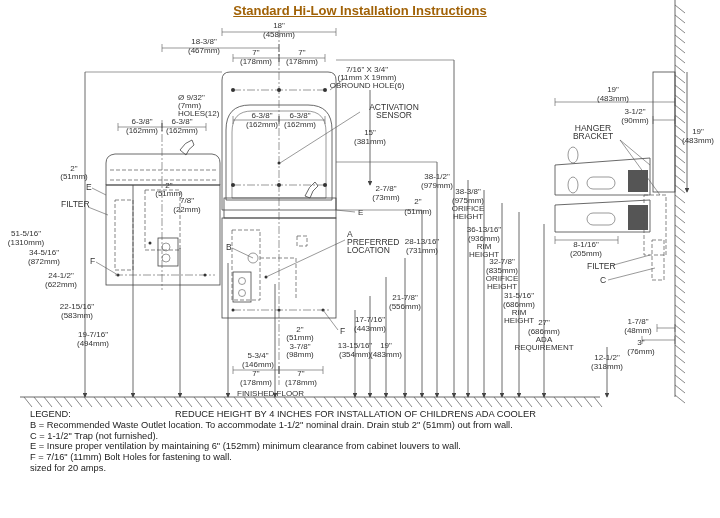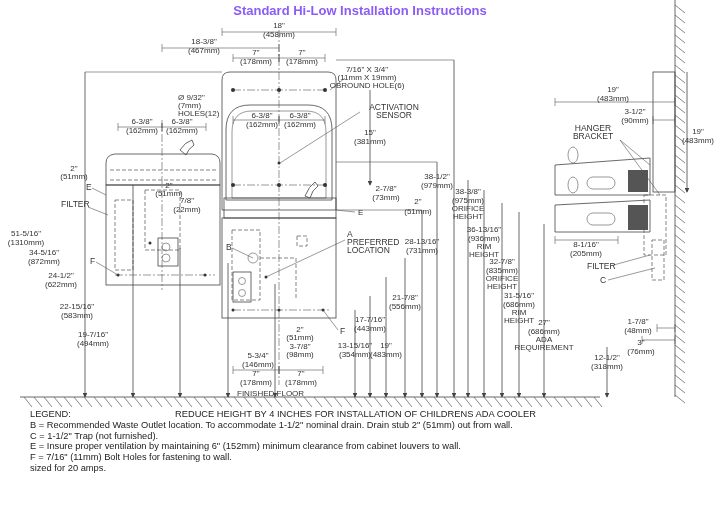--- a/index.html
+++ b/index.html
@@ -1,17 +1,17 @@
 <!DOCTYPE html>
 <html><head>
 <meta charset="utf-8">
 <style>
   html,body{margin:0;padding:0;background:#fff;}
   body{width:720px;height:518px;position:relative;overflow:hidden;font-family:"Liberation Sans",sans-serif;color:#222;}
-  #title{position:absolute;left:0;width:720px;top:3px;text-align:center;font-weight:bold;font-size:13px;color:#8b5cf6;}
+  #title{position:absolute;left:0;width:720px;top:3px;text-align:center;font-weight:bold;font-size:13px;color:#a16207;text-decoration:underline;}
   svg#drawing{position:absolute;left:0;top:0;}
   .dim{font-family:"Liberation Sans",sans-serif;font-size:8px;fill:#333;}
   .lbl{font-family:"Liberation Sans",sans-serif;font-size:8.5px;fill:#333;}
   .ln{stroke:#444;stroke-width:0.8;fill:none;}
   .thin{stroke:#555;stroke-width:0.6;fill:none;}
   .dash{stroke:#555;stroke-width:0.7;fill:none;stroke-dasharray:4 2;}
   .cl{stroke:#555;stroke-width:0.6;fill:none;stroke-dasharray:8 2 2 2;}
   .hatch{stroke:#555;stroke-width:0.7;}
   #legend{position:absolute;left:6px;top:409px;width:712px;font-size:9.3px;line-height:10.8px;color:#222;margin-left:24px;}
   #legend div{white-space:nowrap;}

